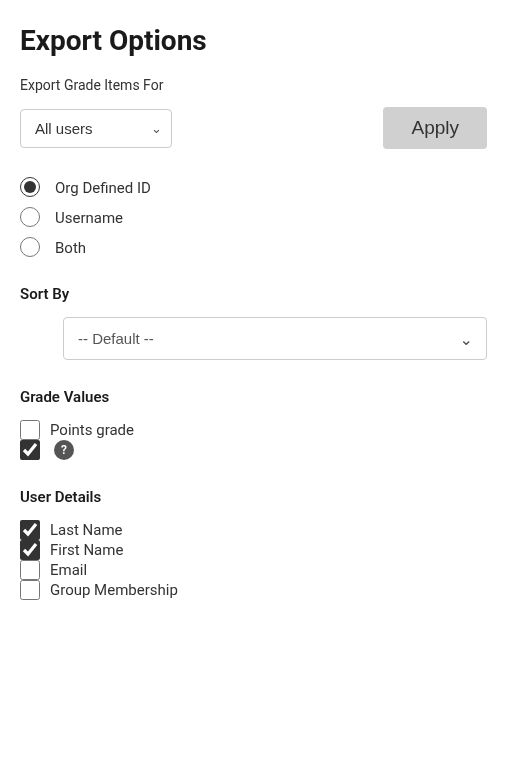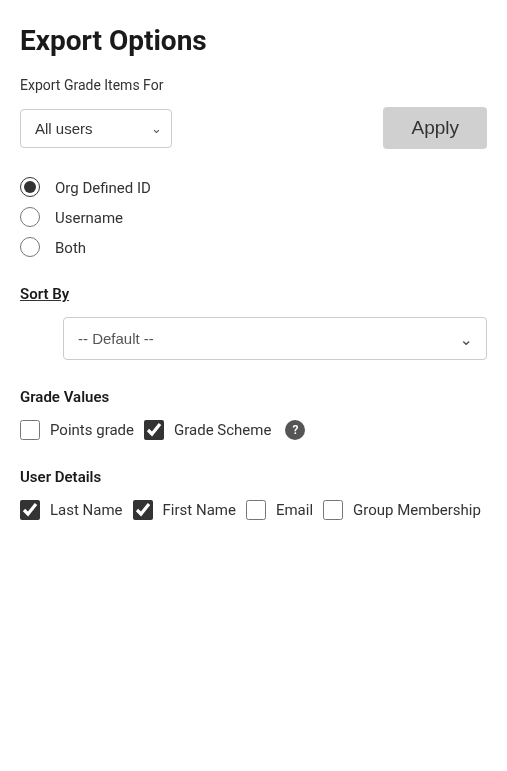--- a/index.html
+++ b/index.html
@@ -112,21 +112,20 @@
     }
 
     .radio-label {
       font-size: 15px;
       color: #333;
       cursor: pointer;
     }
 
     .sort-by-section {
       margin-bottom: 28px;
-      text-decoration: underline;
     }
 
     .sort-select-wrapper {
       position: relative;
       display: block;
       padding-left: 43px;
     }
 
     .sort-select {
       appearance: none;
@@ -151,21 +150,21 @@
       color: #555;
       font-size: 16px;
     }
 
     .grade-values-section {
       margin-bottom: 28px;
     }
 
     .checkbox-group {
       display: flex;
-      gap: 10px;
+      flex-direction: column;
     }
 
     .checkbox-item {
       display: flex;
       align-items: center;
       gap: 10px;
       cursor: pointer;
     }
 
     .checkbox-input {
@@ -252,21 +251,20 @@
 
 <div class="grade-values-section">
   <div class="section-title">Grade Values</div>
   <div class="checkbox-group">
     <label class="checkbox-item">
       <input type="checkbox" class="checkbox-input" value="points_grade" style="">
       <span class="checkbox-label">Points grade</span>
     </label>
     <label class="checkbox-item">
       <input type="checkbox" class="checkbox-input" value="grade_scheme" checked="" style="">
-      <span class="checkbox-label">Grade Scheme</span>
       <span class="help-icon">?</span>
     </label>
   </div>
 </div>
 
 <div class="user-details-section">
   <div class="section-title">User Details</div>
   <div class="checkbox-group">
     <label class="checkbox-item">
       <input type="checkbox" class="checkbox-input" value="last_name" checked="" style="">

